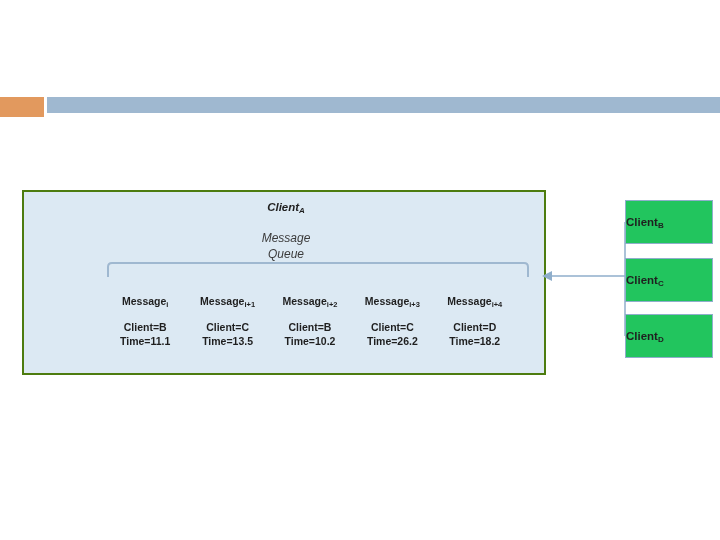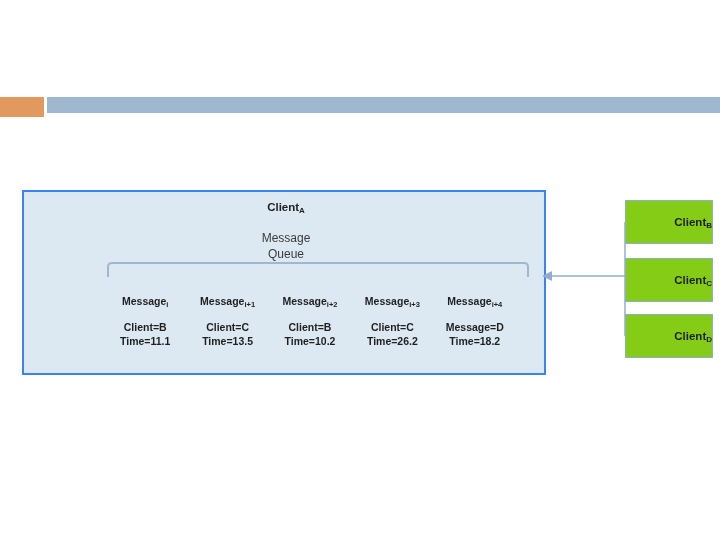--- a/index.html
+++ b/index.html
@@ -40,23 +40,24 @@
     background: #9fb8d0;
   }
 
   
   #client-a-panel {
     position: absolute;
     left: 22px;
     top: 190px;
     width: 524px;
     height: 185px;
-    border: 2px solid #3b82f6;
+    border: 2px solid #4d7c0f;
     background: #dce9f3;
     box-sizing: border-box;
+    font-style: italic;
   }
 
   .client-a-title {
     position: absolute;
     left: 0;
     top: 9px;
     width: 524px;
     text-align: center;
     font-size: 11.5px;
     font-weight: bold;
@@ -127,28 +128,28 @@
   #message-table td.body .line {
     display: block;
   }
 
   
   .client-box {
     position: absolute;
     width: 88px;
     height: 44px;
     border: 1px solid #8faecb;
-    background: #84cc16;
+    background: #22c55e;
     box-sizing: border-box;
     font-size: 11.5px;
     font-weight: bold;
     color: #1f1f1f;
     display: flex;
     align-items: center;
-    justify-content: flex-end;
+    justify-content: flex-start;
   }
   .client-box sub {
     font-size: 8px;
     vertical-align: baseline;
     position: relative;
     top: 2px;
   }
   #client-b-box { left: 625px; top: 200px; }
   #client-c-box { left: 625px; top: 258px; }
   #client-d-box { left: 625px; top: 314px; }
@@ -204,21 +205,21 @@
     </td>
     <td class="body">
       <span class="line">Client=B</span>
       <span class="line">Time=10.2</span>
     </td>
     <td class="body">
       <span class="line">Client=C</span>
       <span class="line">Time=26.2</span>
     </td>
     <td class="body">
-      <span class="line">Message=D</span>
+      <span class="line">Client=D</span>
       <span class="line">Time=18.2</span>
     </td>
   </tr>
 </tbody>
   </table>
 
 <svg id="connectors" viewBox="0 0 180 190" xmlns="http://www.w3.org/2000/svg">
 
   <path d="M85,86 L8,86" fill="none" stroke="#8faecb" stroke-width="1.5"></path>
   <path d="M2,86 L12,81 L12,91 Z" fill="#8faecb"></path>

